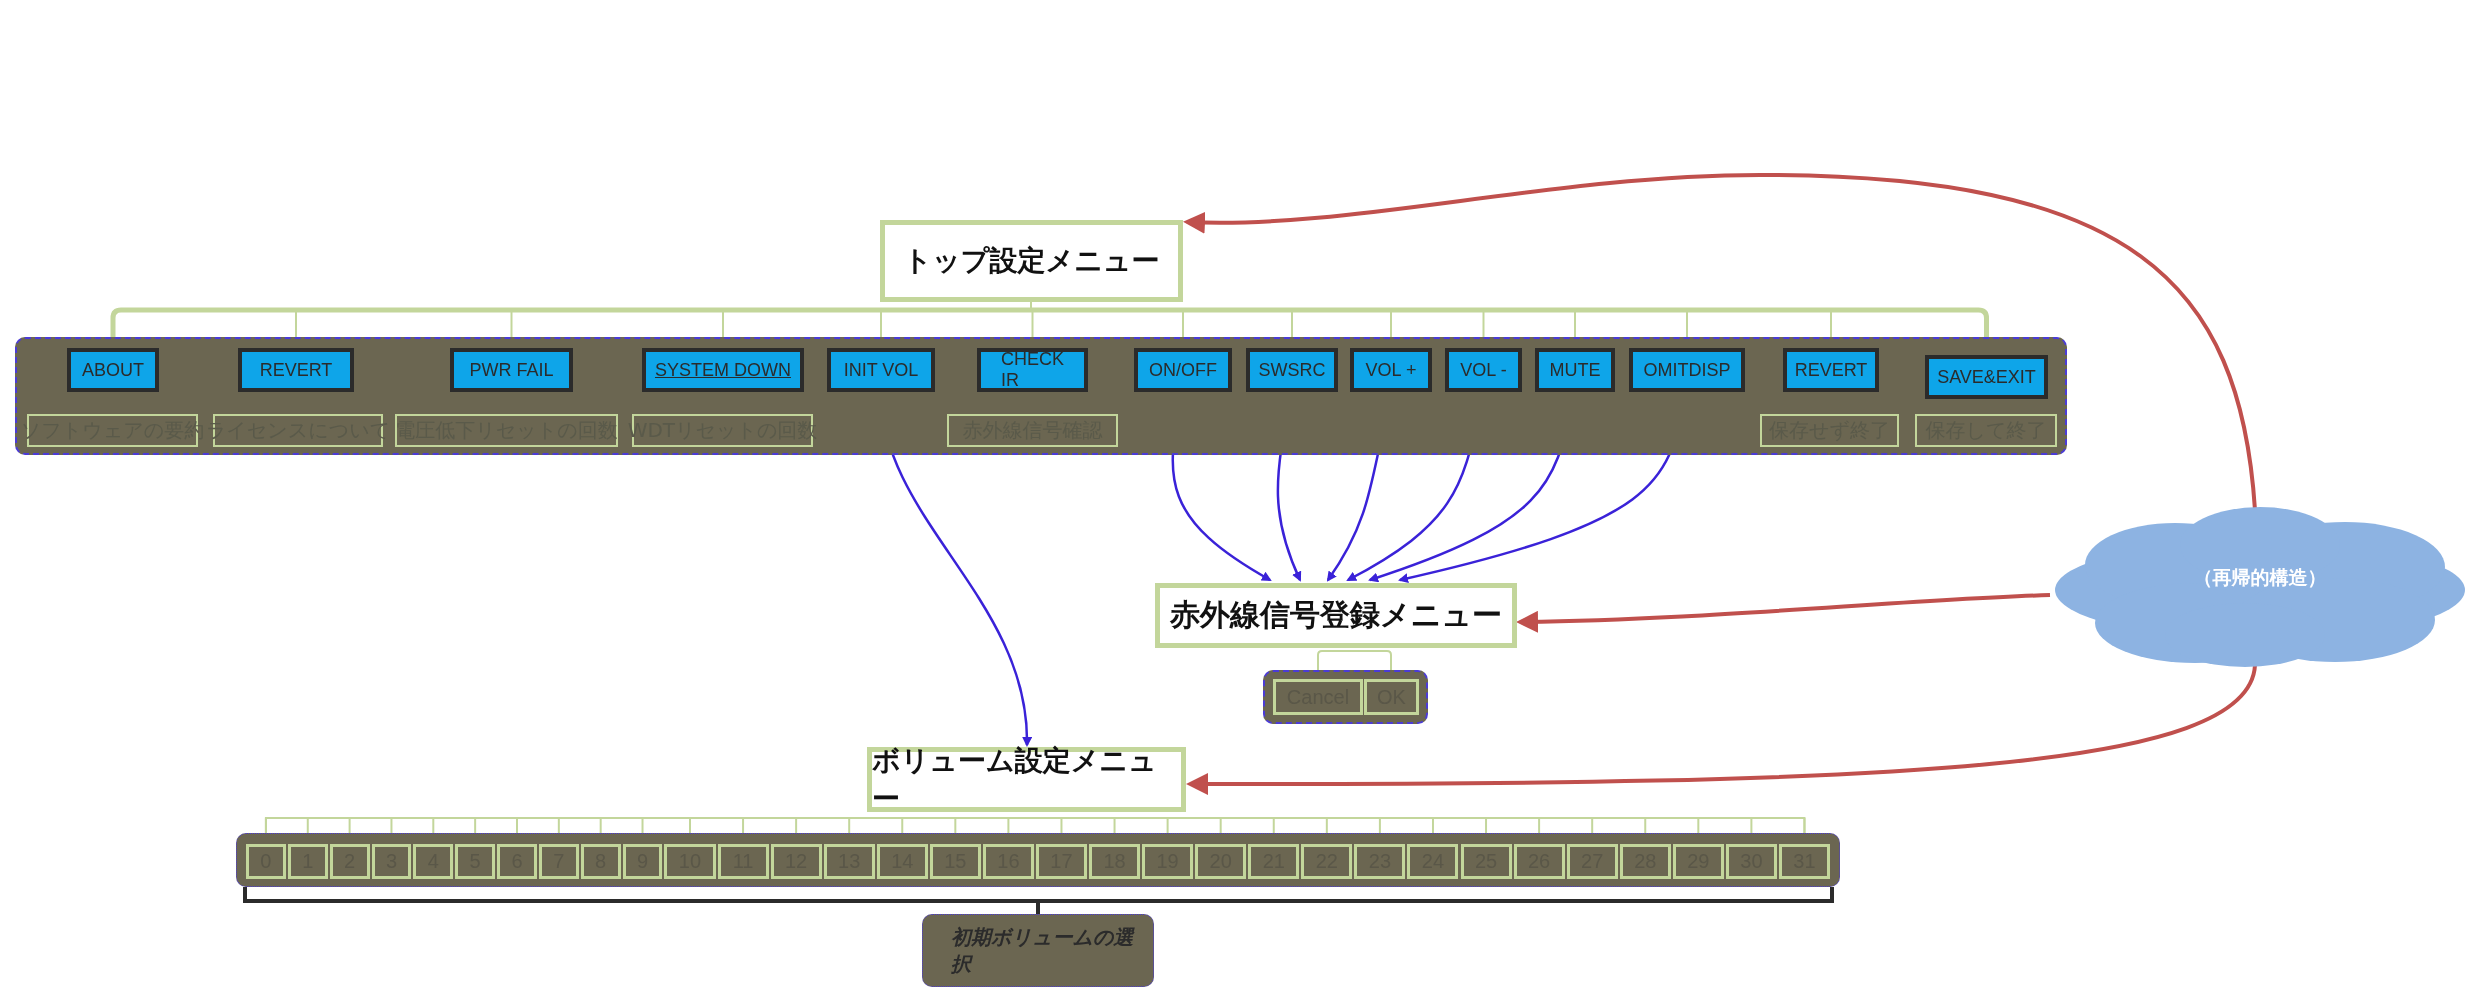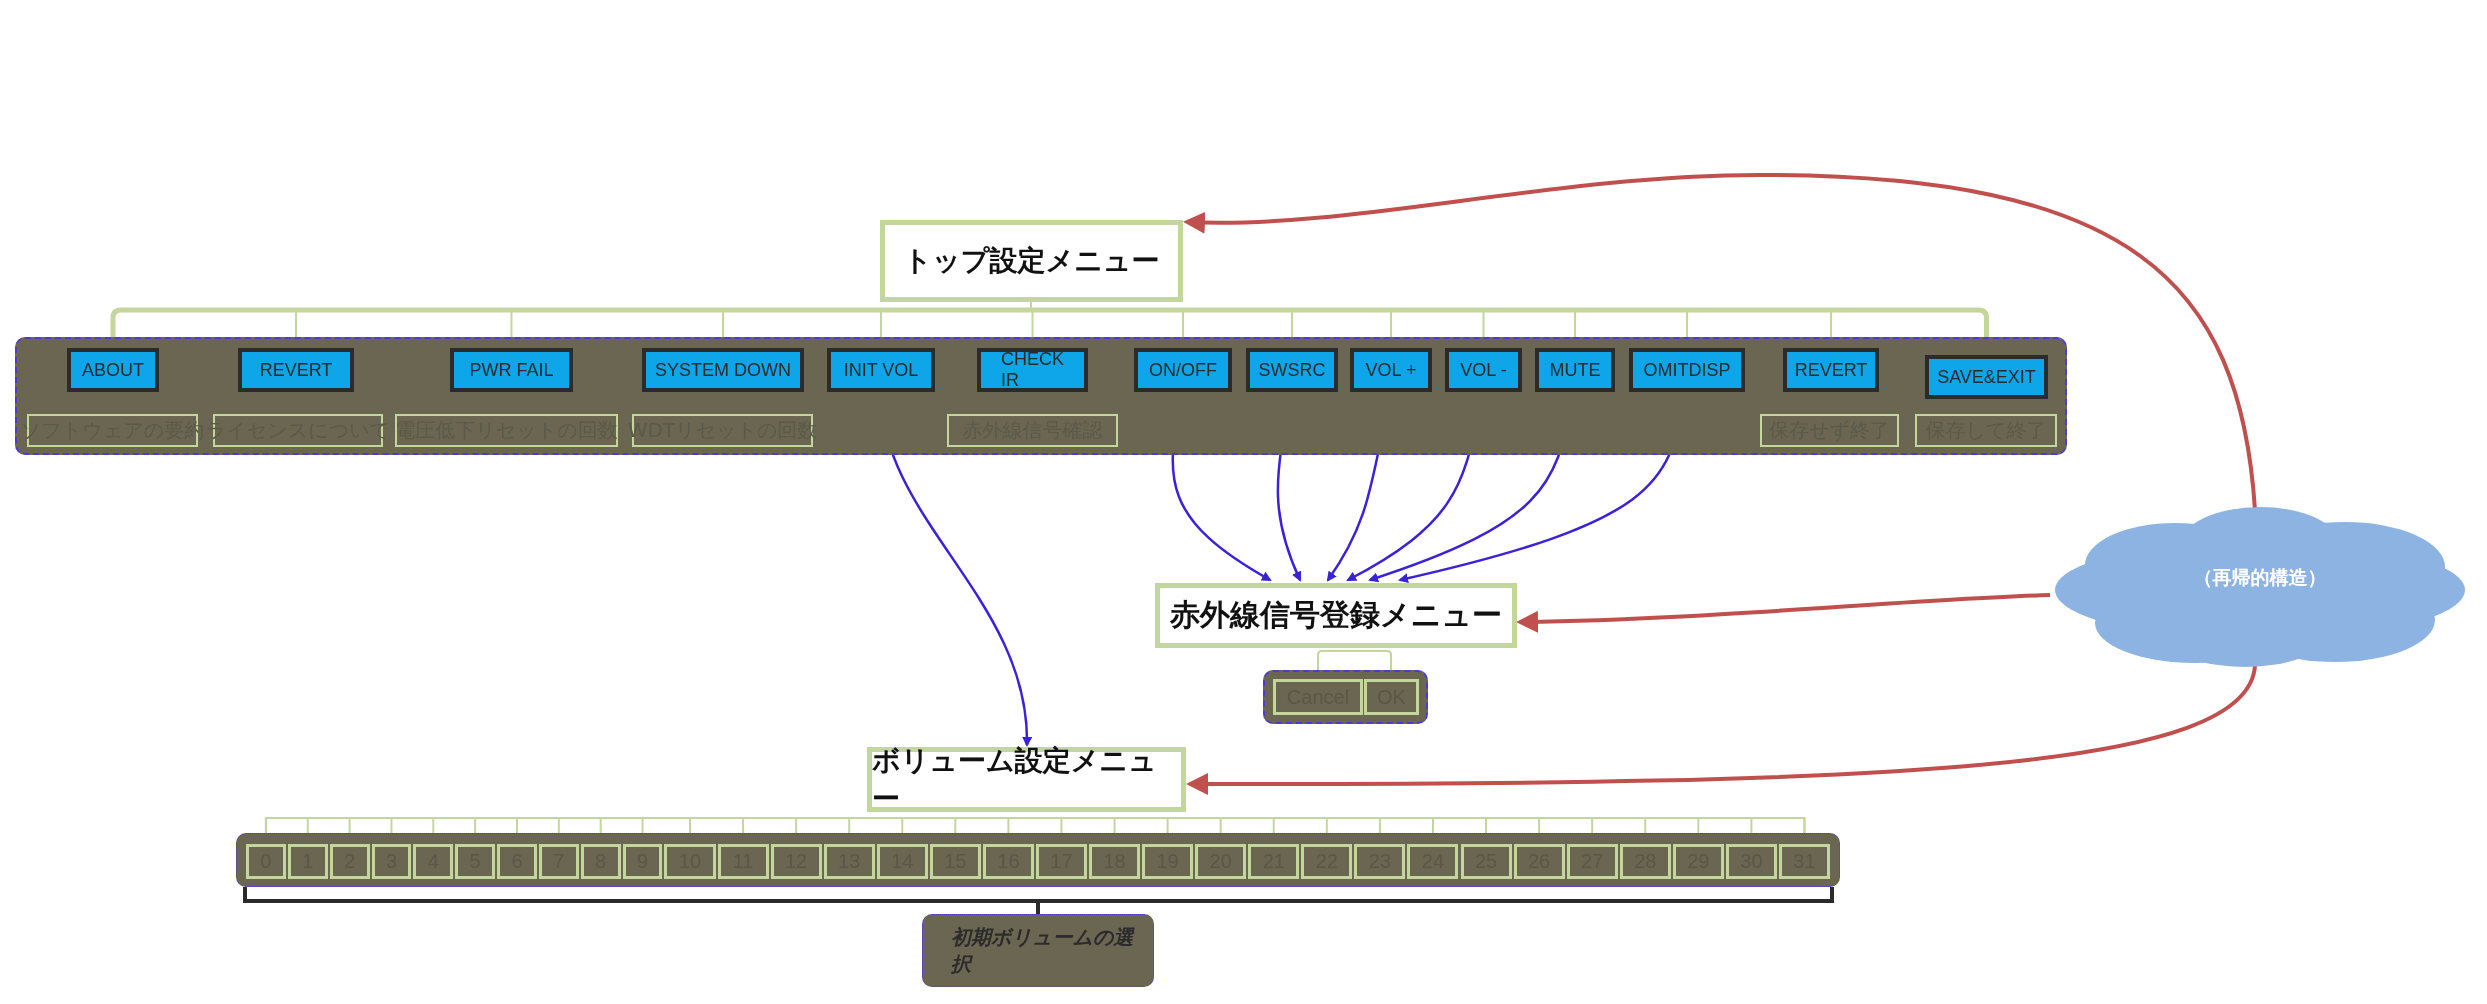--- a/index.html
+++ b/index.html
@@ -113,21 +113,21 @@
     </div>
     <div class="abs sub" style="left: 213px; top: 414px; width: 170px; height: 33px;">
       <span>ライセンスについて</span>
     </div>
     <div class="abs btn" style="left: 450px; top: 348px; width: 123px; height: 44px;">
       <span>PWR FAIL</span>
     </div>
     <div class="abs sub" style="left: 395px; top: 414px; width: 223px; height: 33px;">
       <span>電圧低下リセットの回数</span>
     </div>
-    <div class="abs btn" style="left: 642px; top: 348px; width: 162px; height: 44px;">
+    <div class="abs btn" style="left: 642px; top: 348px; width: 162px; height: 44px; text-decoration: underline;">
       <span>SYSTEM DOWN</span>
     </div>
     <div class="abs sub" style="left: 632px; top: 414px; width: 181px; height: 33px;">
       <span>WDTリセットの回数</span>
     </div>
     <div class="abs btn" style="left: 827px; top: 348px; width: 108px; height: 44px;">
       <span>INIT VOL</span>
     </div>
     <div class="abs btn" style="left: 977px; top: 348px; width: 111px; height: 44px; padding-left: 20px;">
       <span>CHECK IR</span>

